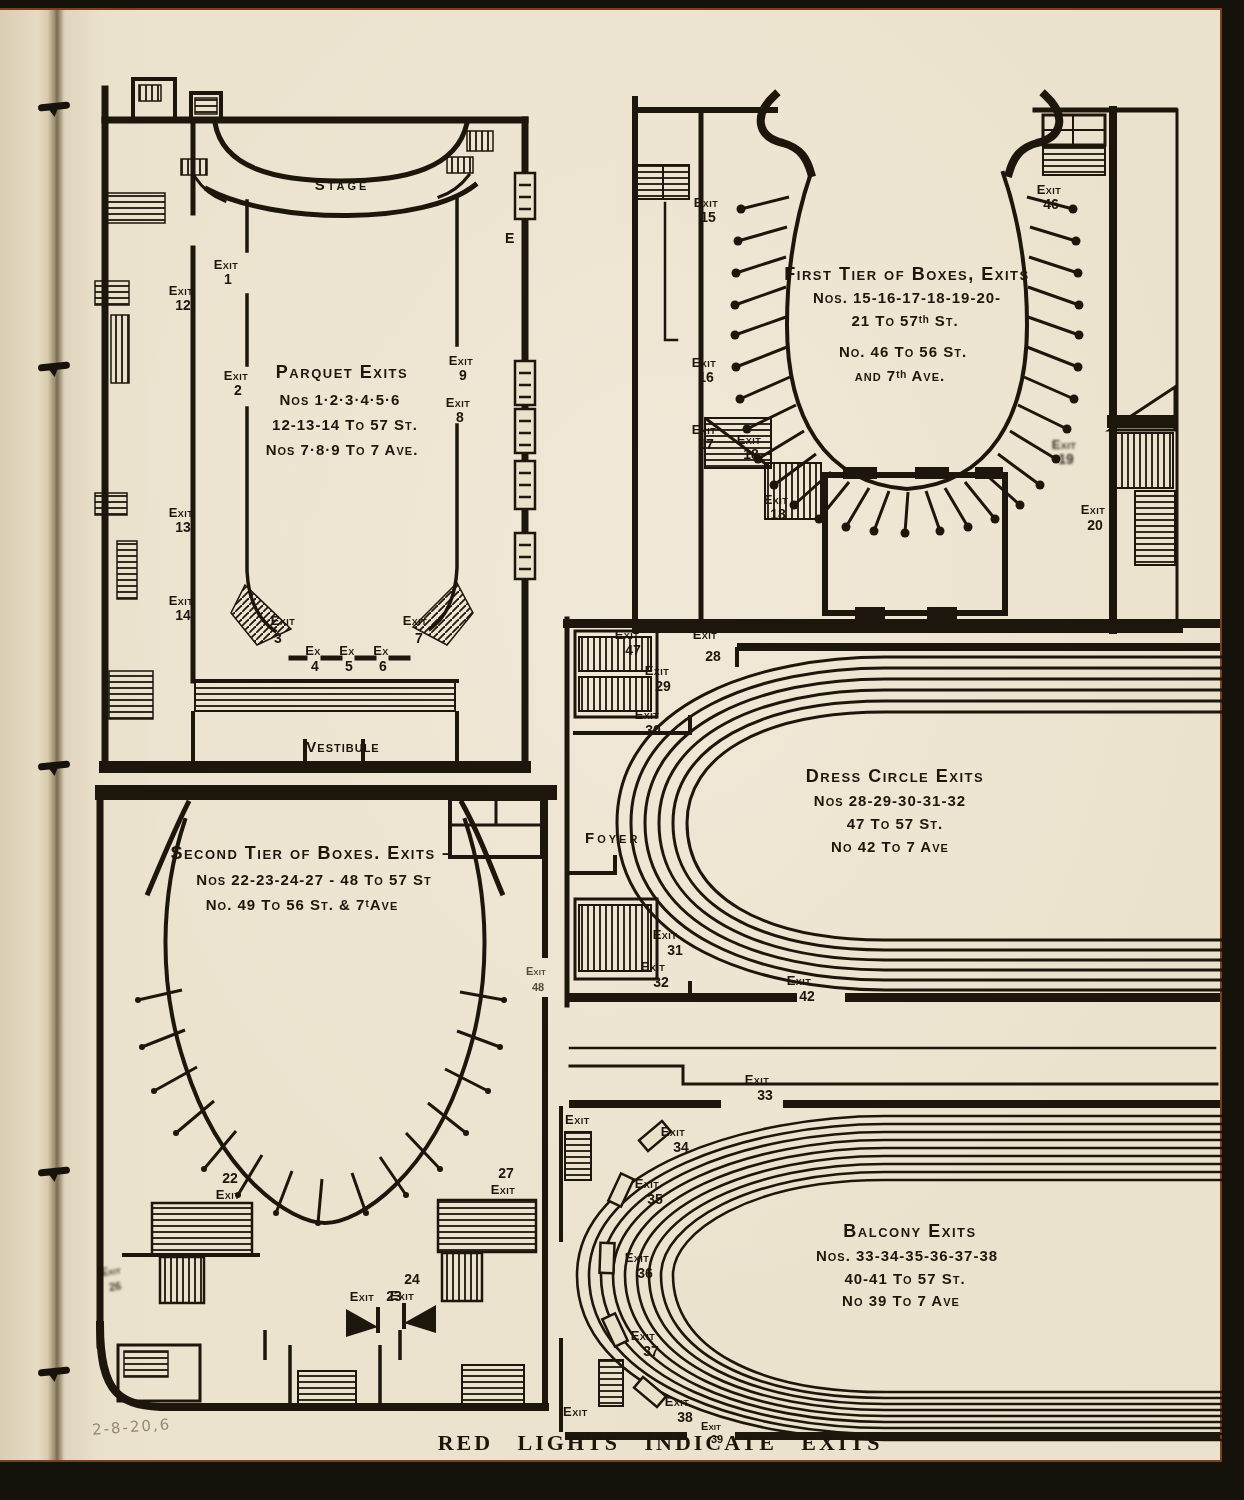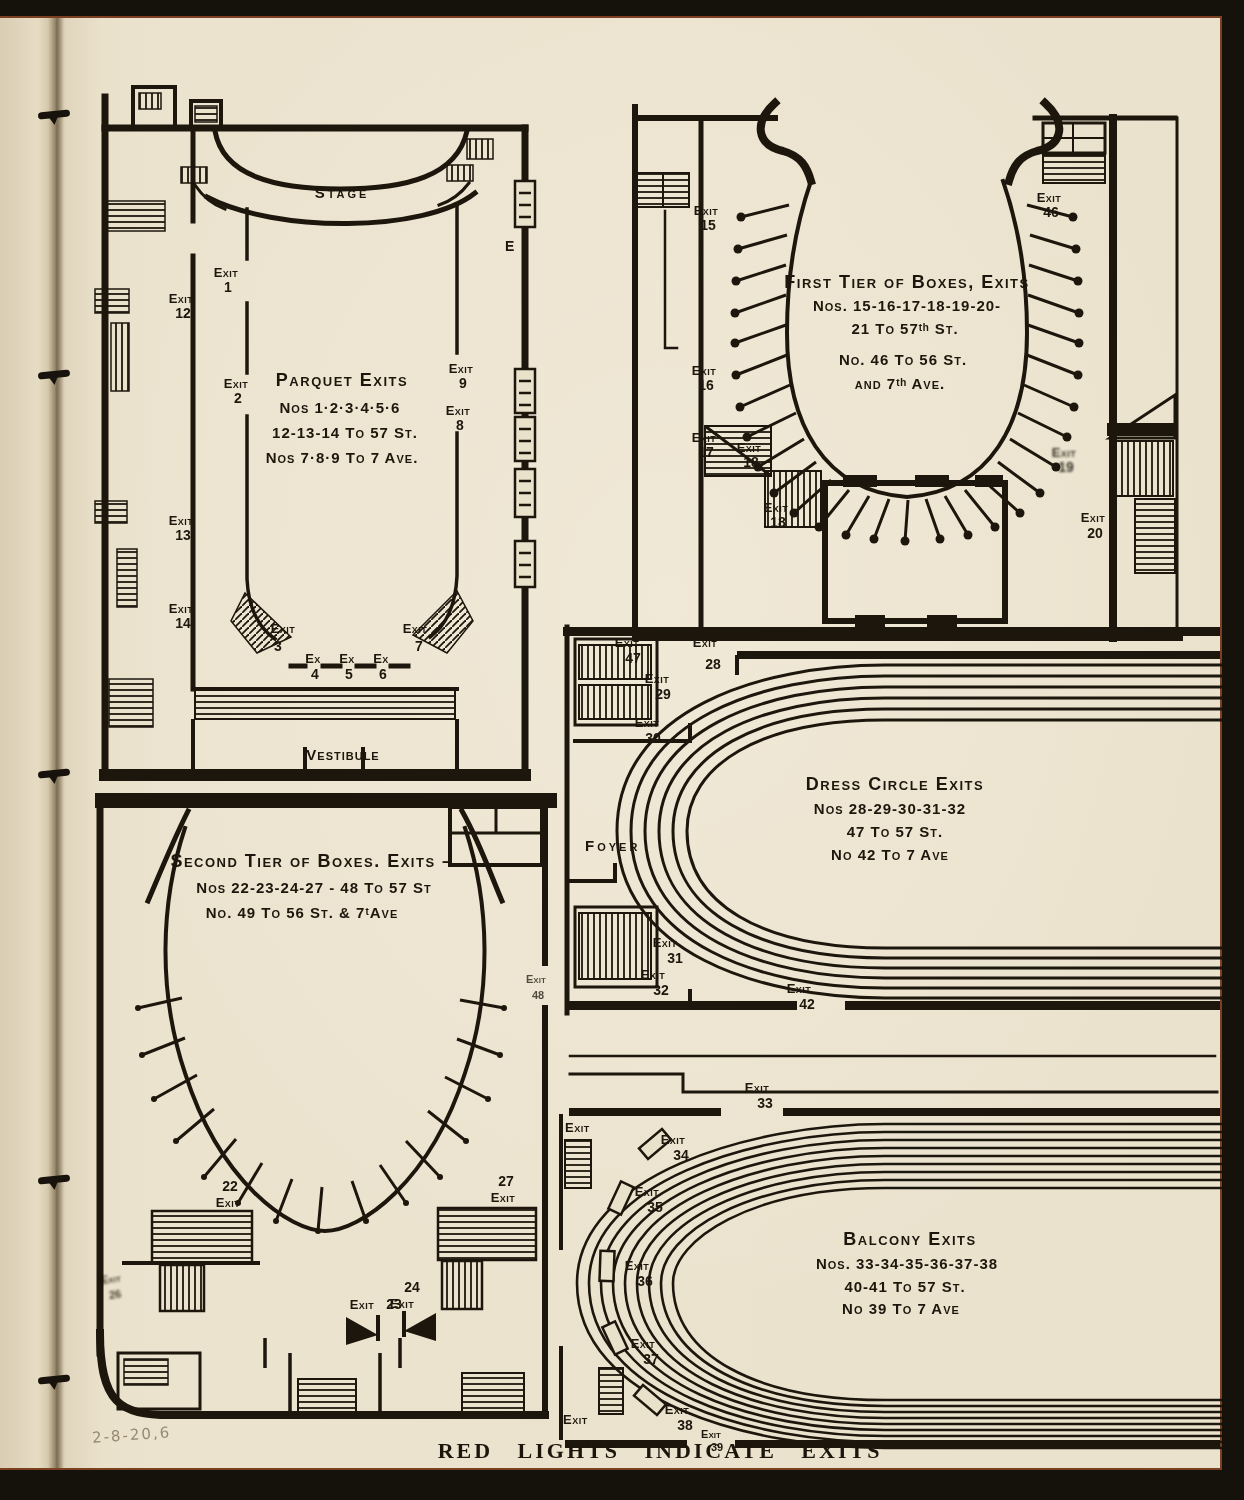--- a/index.html
+++ b/index.html
@@ -1,18 +1,18 @@
 <!DOCTYPE html>
 <html><head>
 <meta charset="utf-8">
 <style>
   html,body{margin:0;padding:0;background:#0d0b08;}
   #scan{position:relative;width:1244px;height:1500px;background:#15110b;overflow:hidden;
         font-family:"Liberation Sans",sans-serif;}
-  #paper{position:absolute;left:0;top:16px;width:1220px;height:1450px;
+  #paper{position:absolute;left:0;top:8px;width:1220px;height:1450px;
          background:
            radial-gradient(ellipse at 55% 40%, rgba(255,252,240,.25), rgba(0,0,0,0) 60%),
            linear-gradient(90deg,#d9cdb3 0,#e6dcc4 38px,#d2c5a8 50px,#c4b697 56px,#e0d5bd 66px,#eae1cb 100px,#ece3cf 160px,#ebe2cd 100%);
          border-top:2px solid #7d3f22;border-right:2px solid #7d3f22;border-bottom:2px solid #7d3f22;}
   .crease{position:absolute;left:48px;top:0;width:16px;height:100%;
           background:linear-gradient(90deg,rgba(120,100,70,0) 0,rgba(104,86,58,.45) 42%,rgba(58,45,26,.55) 56%,rgba(120,100,70,0) 100%);}
   .stitch{position:absolute;left:38px;width:32px;height:7px;background:#17120b;border-radius:4px;transform:rotate(-6deg);}
   .stitch:after{content:"";position:absolute;left:10px;top:5px;width:10px;height:9px;background:#17120b;
                 clip-path:polygon(0 0,100% 0,55% 100%);}
   svg{position:absolute;overflow:visible;}

